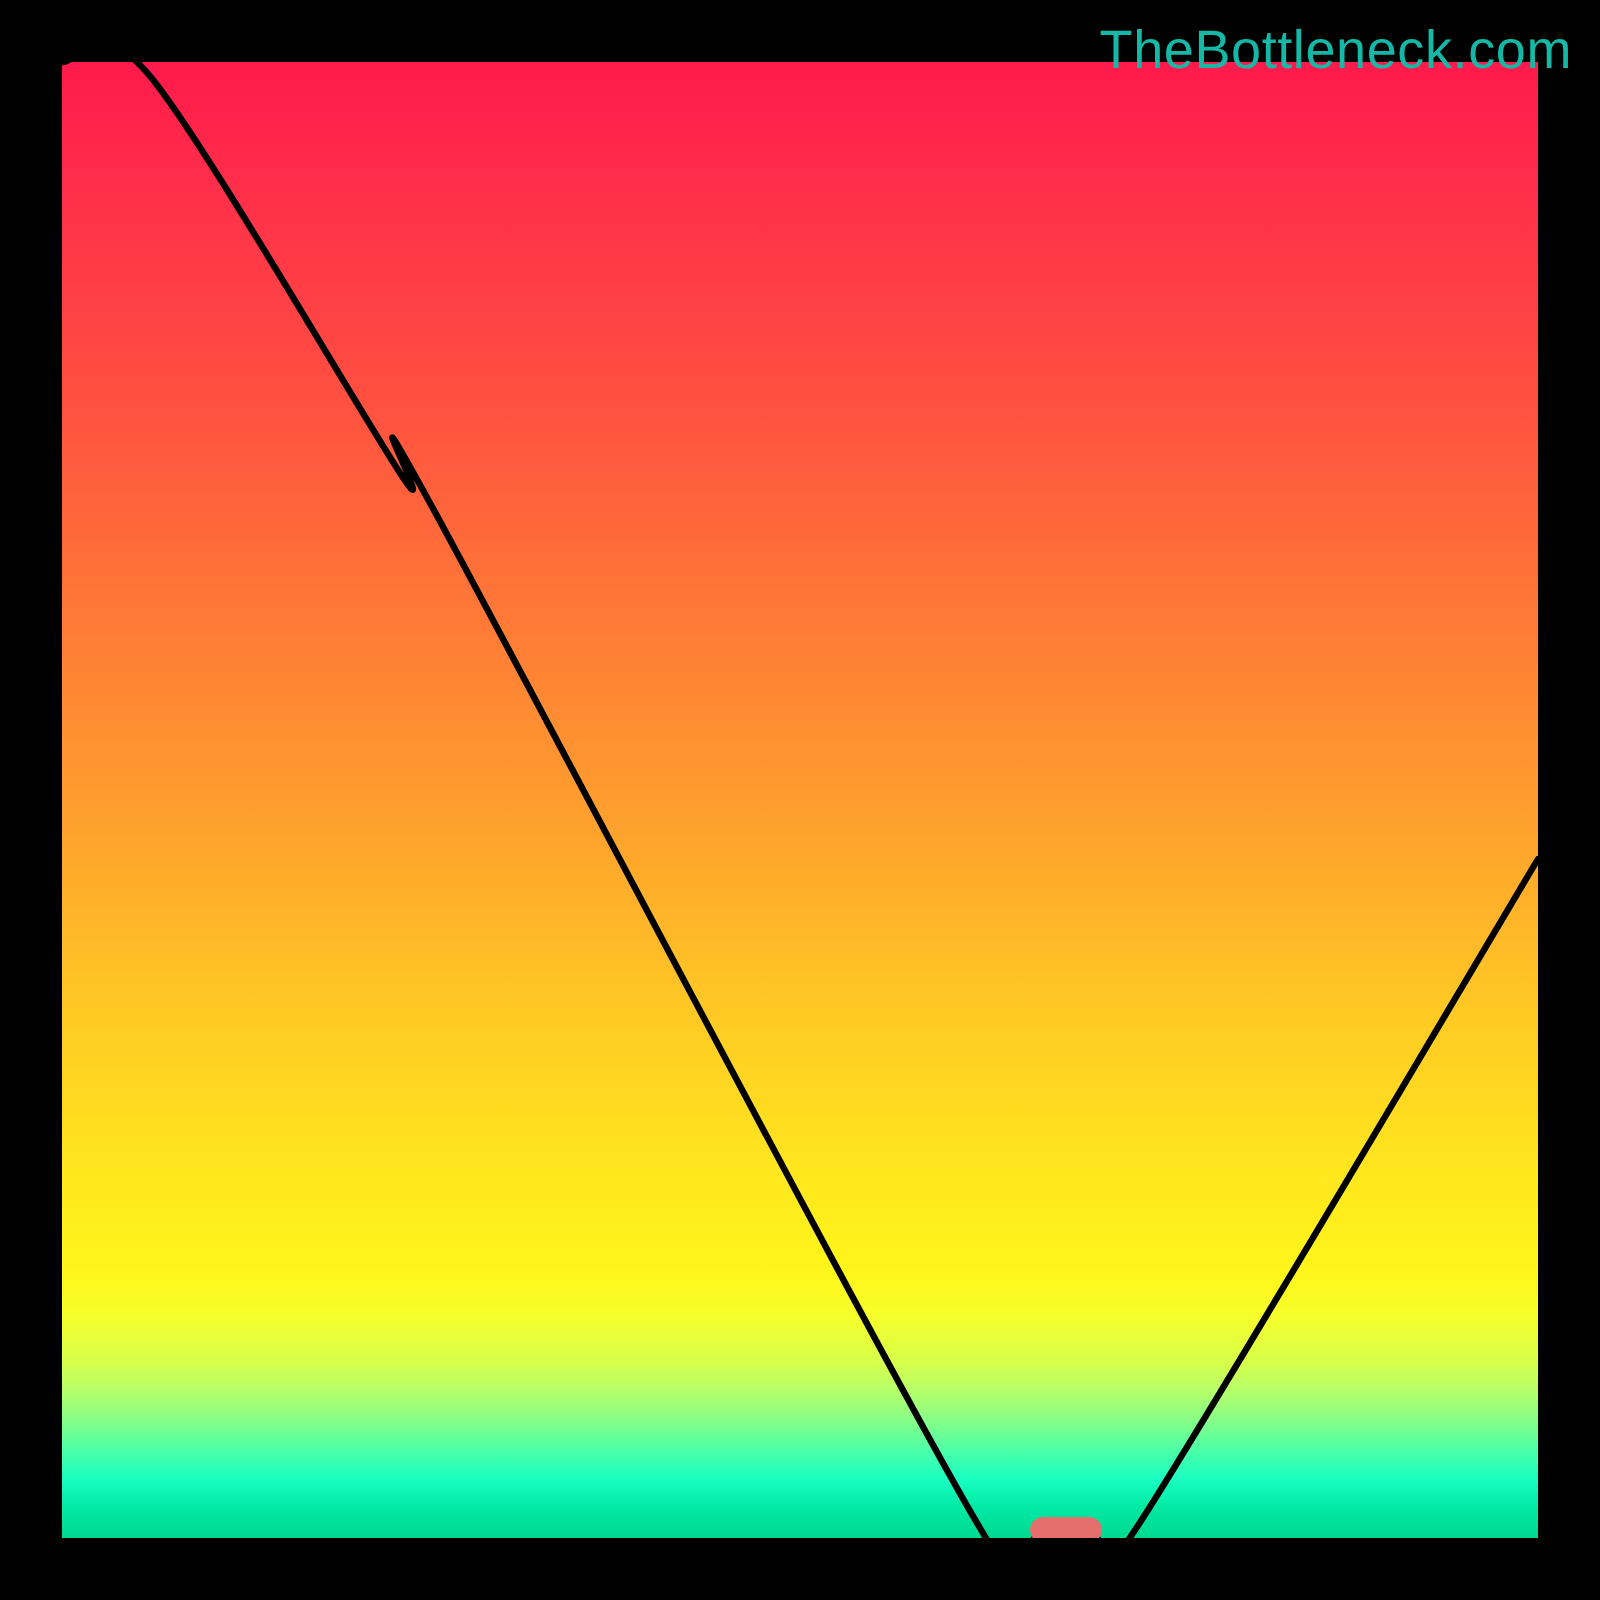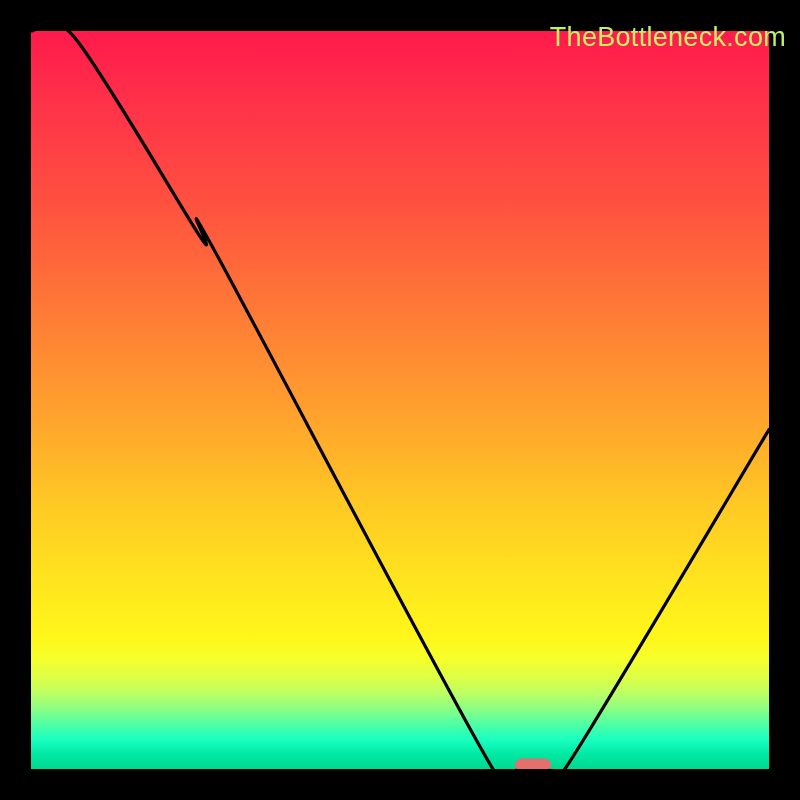--- a/index.html
+++ b/index.html
@@ -11,23 +11,23 @@
     font-family: Arial, Helvetica, sans-serif;
     overflow: hidden;
   }
   .stage {
     position: relative;
     width: 800px;
     height: 800px;
   }
   .watermark {
     position: absolute;
-    top: 22px;
+    top: 10px;
     right: 14px;
-    color: #bef264;
+    color: #14b8a6;
     font-size: 27px;
     font-weight: 500;
     letter-spacing: 0.3px;
     z-index: 4;
     user-select: none;
     margin-left: 13px;
   }
   .plot-area {
     position: absolute;
     left: 31px;

